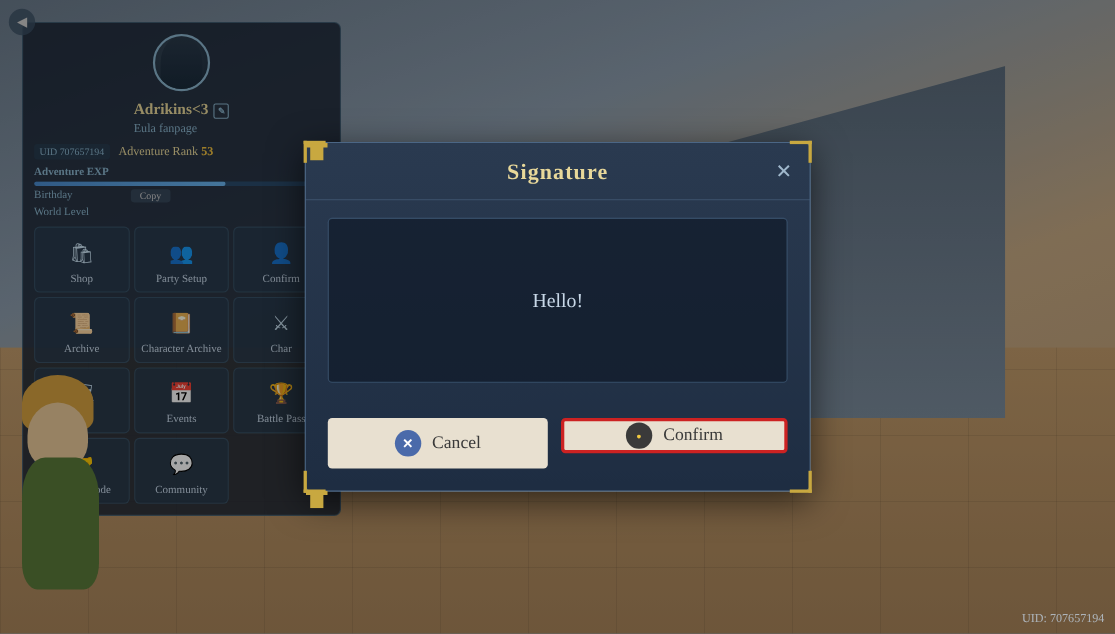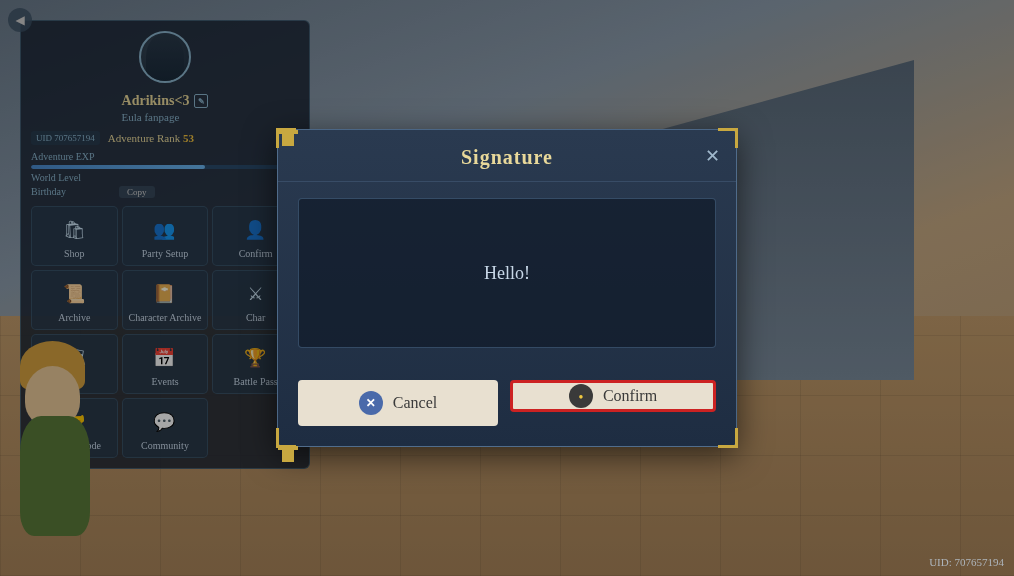--- a/index.html
+++ b/index.html
@@ -524,33 +524,33 @@
   </div>
 
   <div class="stats-row">
     <span class="uid-badge">UID 707657194</span>
     <span class="adventure-rank">
       <span>Adventure Rank</span>
       <span class="rank-num">53</span>
     </span>
   </div>
 
-  <div style="color:#8ab4cc;font-size:10px;margin-bottom:2px;">
+  <div style="color:#8ab4cc;font-size:10px;margin-bottom:2px;font-weight:bold;">
     <span>Adventure EXP</span>
   </div>
   <div class="exp-bar">
     <div class="exp-fill"></div>
   </div>
 
-  <div class="info-row">
-    <span class="info-label">World Level</span>
-  </div>
   <div class="info-row">
     <span class="info-label">Birthday</span>
     <span class="copy-btn">Copy</span>
+  </div>
+  <div class="info-row">
+    <span class="info-label">World Level</span>
   </div>
 
   <div class="menu-grid">
     <div class="menu-item">
       <div class="menu-icon">🛍</div>
       <span class="menu-label">Shop</span>
     </div>
     <div class="menu-item">
       <div class="menu-icon">👥</div>
       <span class="menu-label">Party Setup</span>

